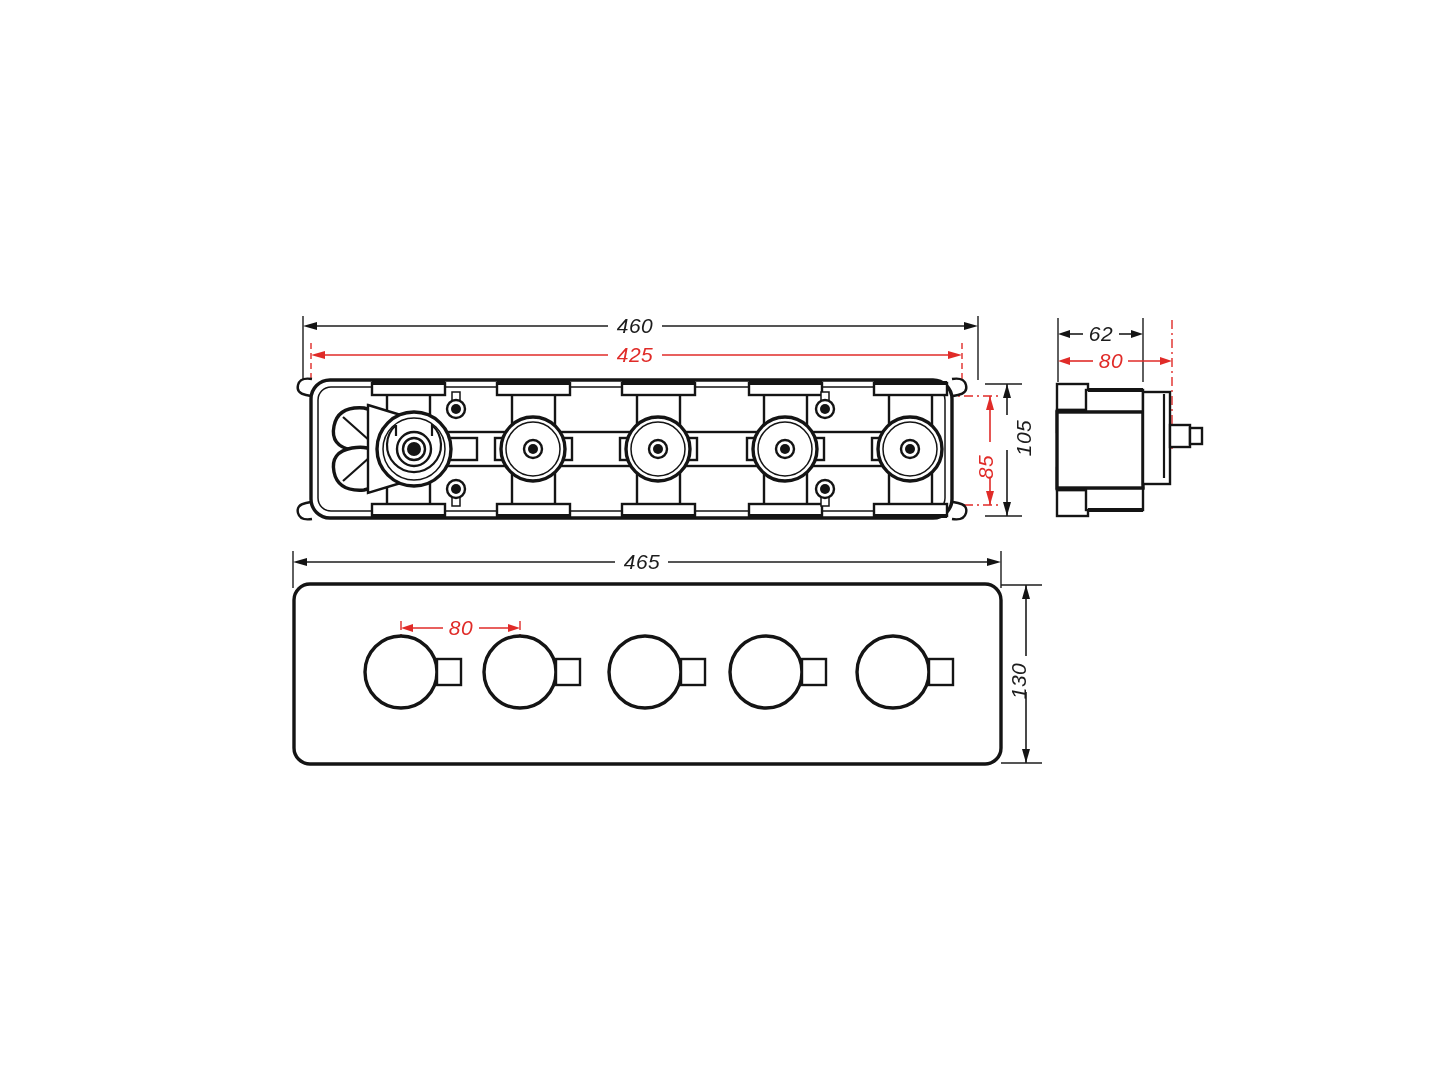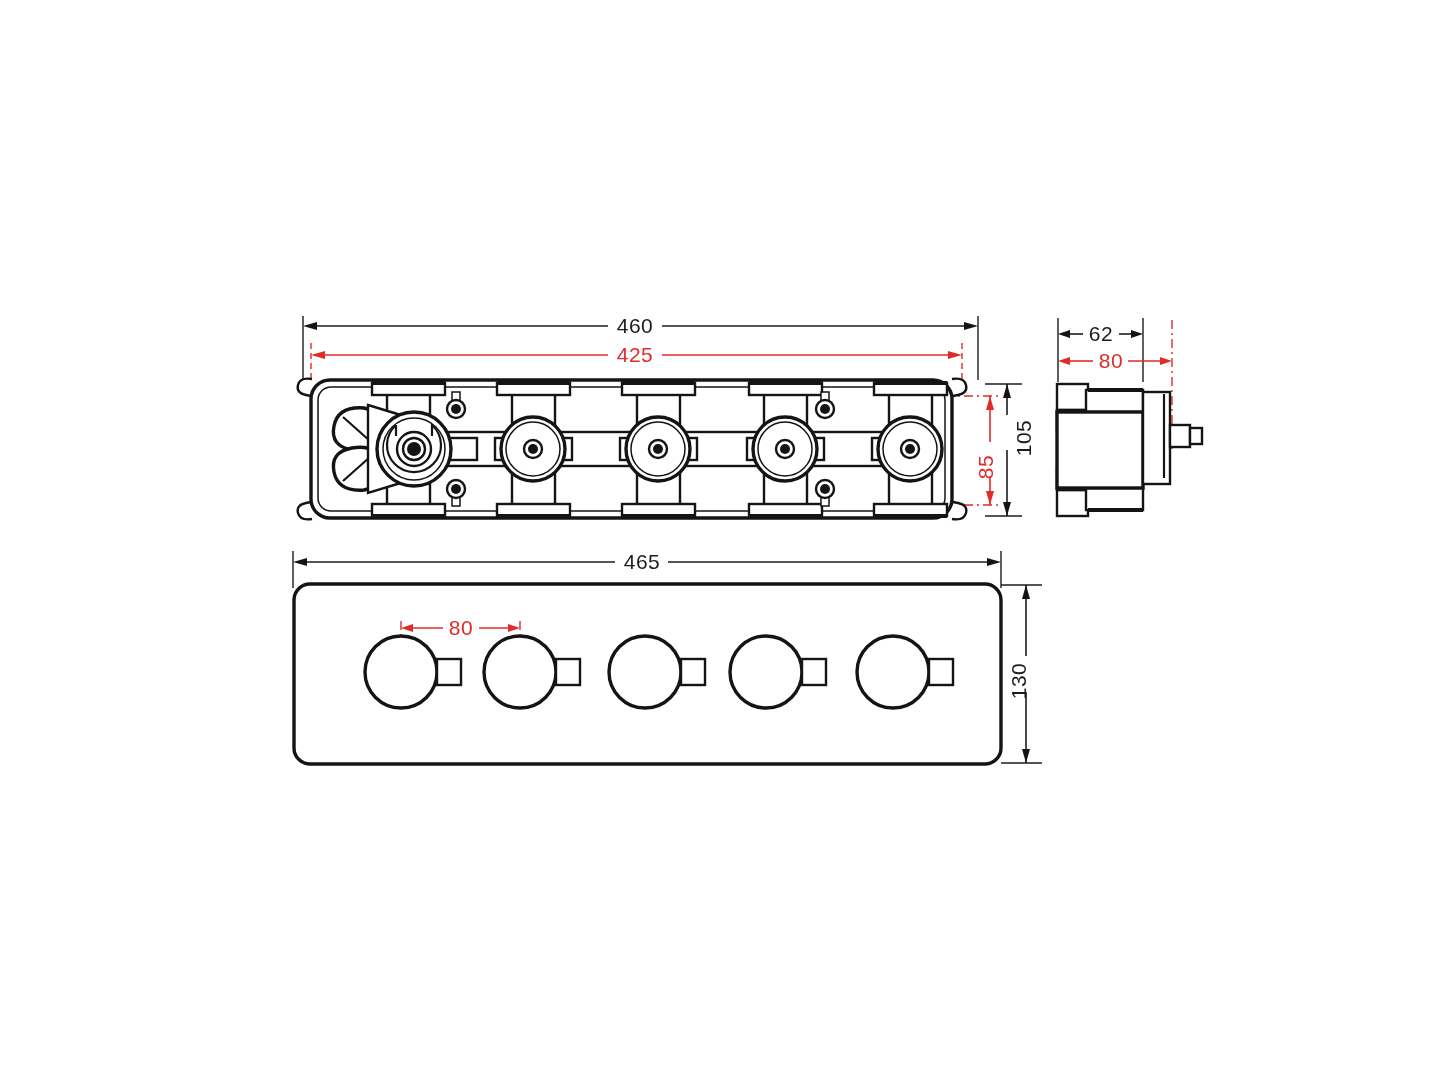--- a/index.html
+++ b/index.html
@@ -10,20 +10,21 @@
   }
   body {
     font-family: "Liberation Sans", sans-serif;
   }
   #sheet {
     position: relative;
     width: 1440px;
     height: 1080px;
     background: #ffffff;
     overflow: hidden;
+    font-style: italic;
   }
   #drawing-svg {
     position: absolute;
     left: 0;
     top: 0;
     width: 1440px;
     height: 1080px;
     display: block;
   }
   .dim-text {

